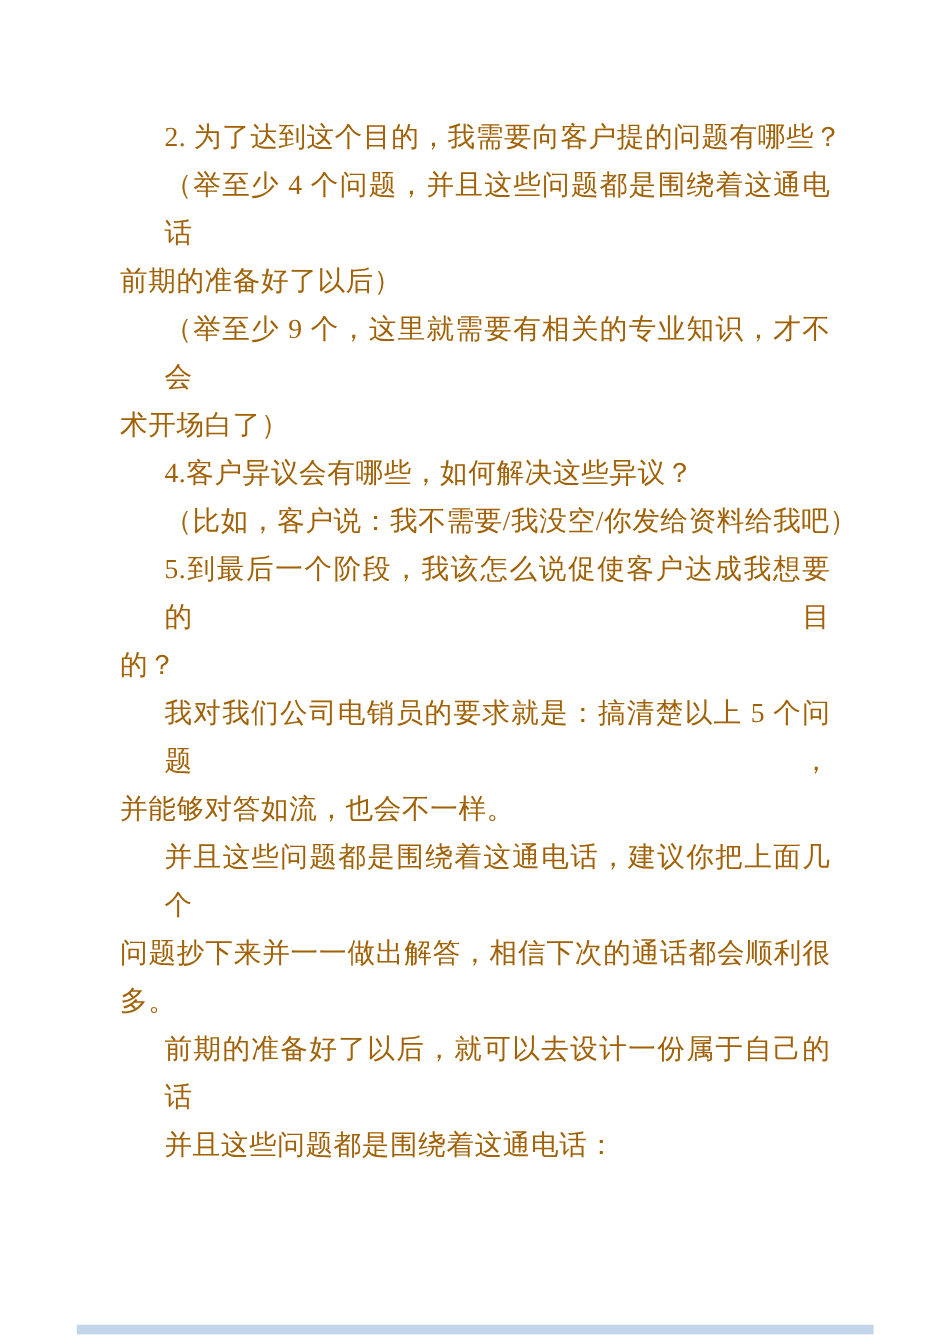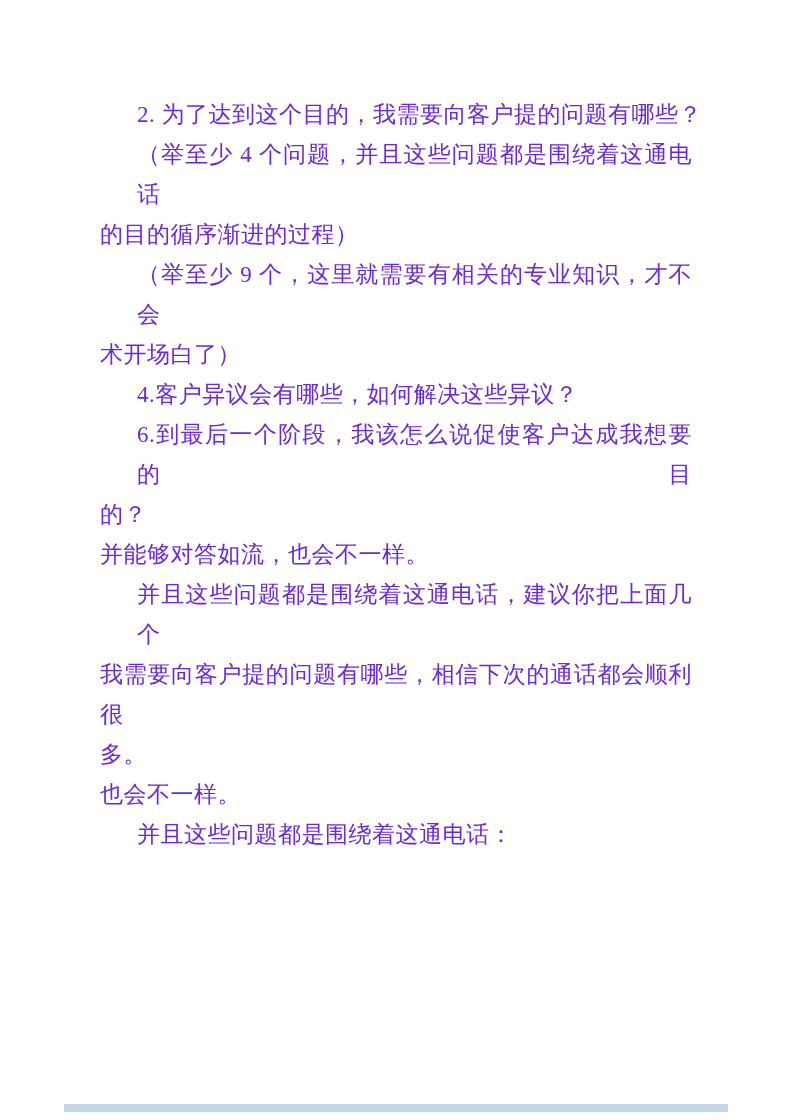--- a/index.html
+++ b/index.html
@@ -7,21 +7,21 @@
     padding: 0;
     background: #ffffff;
   }
   .page {
     position: relative;
     width: 792px;
     height: 1120px;
     background: #ffffff;
     overflow: hidden;
     font-family: "Liberation Serif", "DejaVu Serif", serif;
-    color: #6d28d9;
+    color: #a16207;
   }
   .text-block {
     position: absolute;
     top: 95px;
     left: 100px;
     width: 592px;
     font-size: 23px;
     line-height: 40px;
     letter-spacing: 0.5px;
     text-align: justify;
@@ -49,29 +49,31 @@
   }
 </style>
 </head>
 <body>
 
 <div class="page">
   <div class="text-block">
 
     <div class="line indent">2. 为了达到这个目的，我需要向客户提的问题有哪些？</div>
     <div class="line indent fill">（举至少 4 个问题，并且这些问题都是围绕着这通电话</div>
-    <div class="line">的目的循序渐进的过程）</div>
+    <div class="line">前期的准备好了以后）</div>
     <div class="line indent fill">（举至少 9 个，这里就需要有相关的专业知识，才不会</div>
     <div class="line">术开场白了）</div>
     <div class="line indent">4.客户异议会有哪些，如何解决这些异议？</div>
-    <div class="line indent fill">6.到最后一个阶段，我该怎么说促使客户达成我想要的目</div>
+    <div class="line indent">（比如，客户说：我不需要/我没空/你发给资料给我吧）</div>
+    <div class="line indent fill">5.到最后一个阶段，我该怎么说促使客户达成我想要的目</div>
     <div class="line">的？</div>
+    <div class="line indent fill">我对我们公司电销员的要求就是：搞清楚以上 5 个问题，</div>
     <div class="line">并能够对答如流，也会不一样。</div>
     <div class="line indent fill">并且这些问题都是围绕着这通电话，建议你把上面几个</div>
-    <div class="line fill">我需要向客户提的问题有哪些，相信下次的通话都会顺利很</div>
+    <div class="line fill">问题抄下来并一一做出解答，相信下次的通话都会顺利很</div>
     <div class="line">多。</div>
-    <div class="line">也会不一样。</div>
+    <div class="line indent fill">前期的准备好了以后，就可以去设计一份属于自己的话</div>
     <div class="line indent">并且这些问题都是围绕着这通电话：</div>
 
   </div>
 
   <div class="bottom-divider"></div>
 </div>
 
 </body></html>

